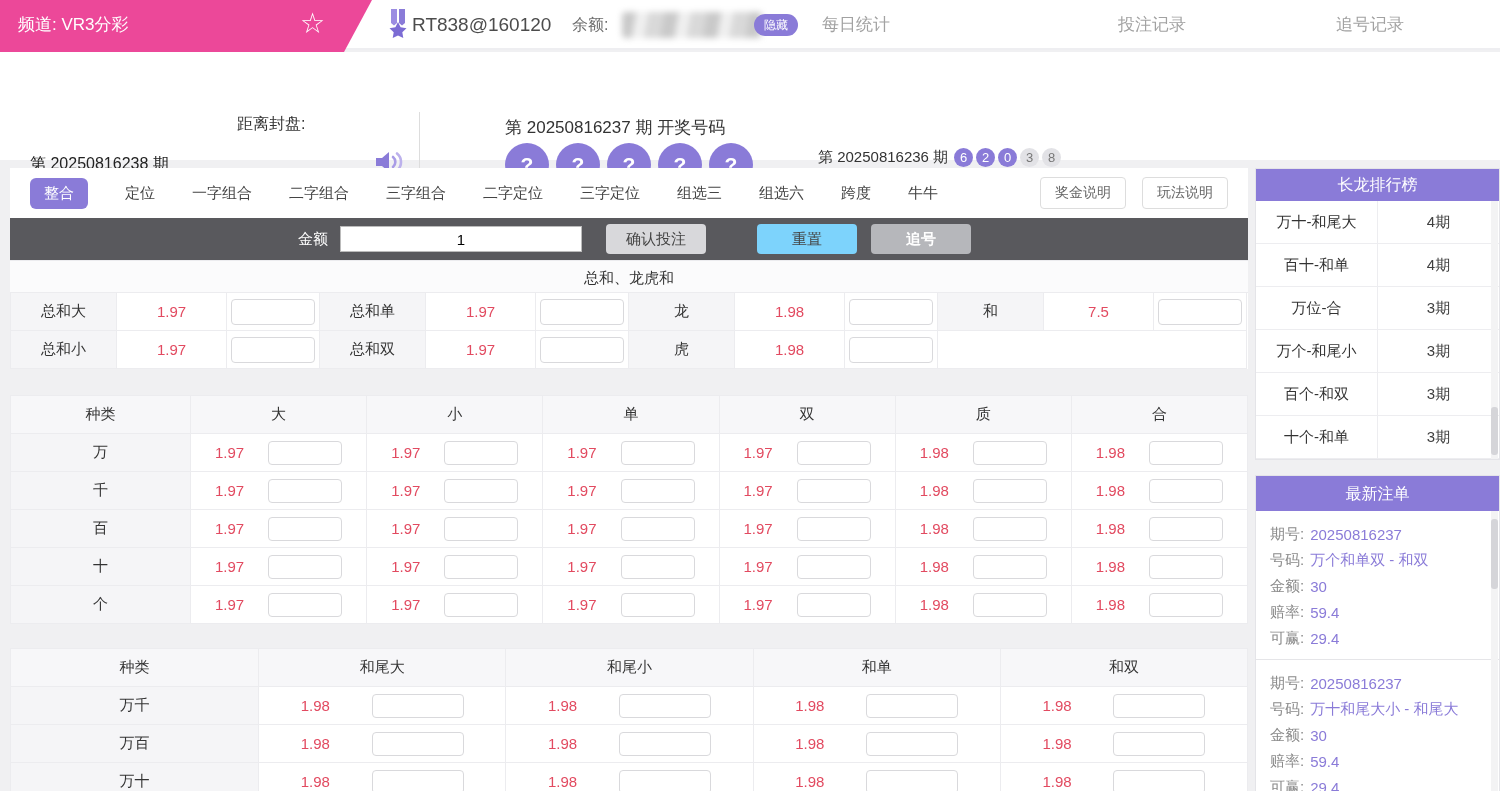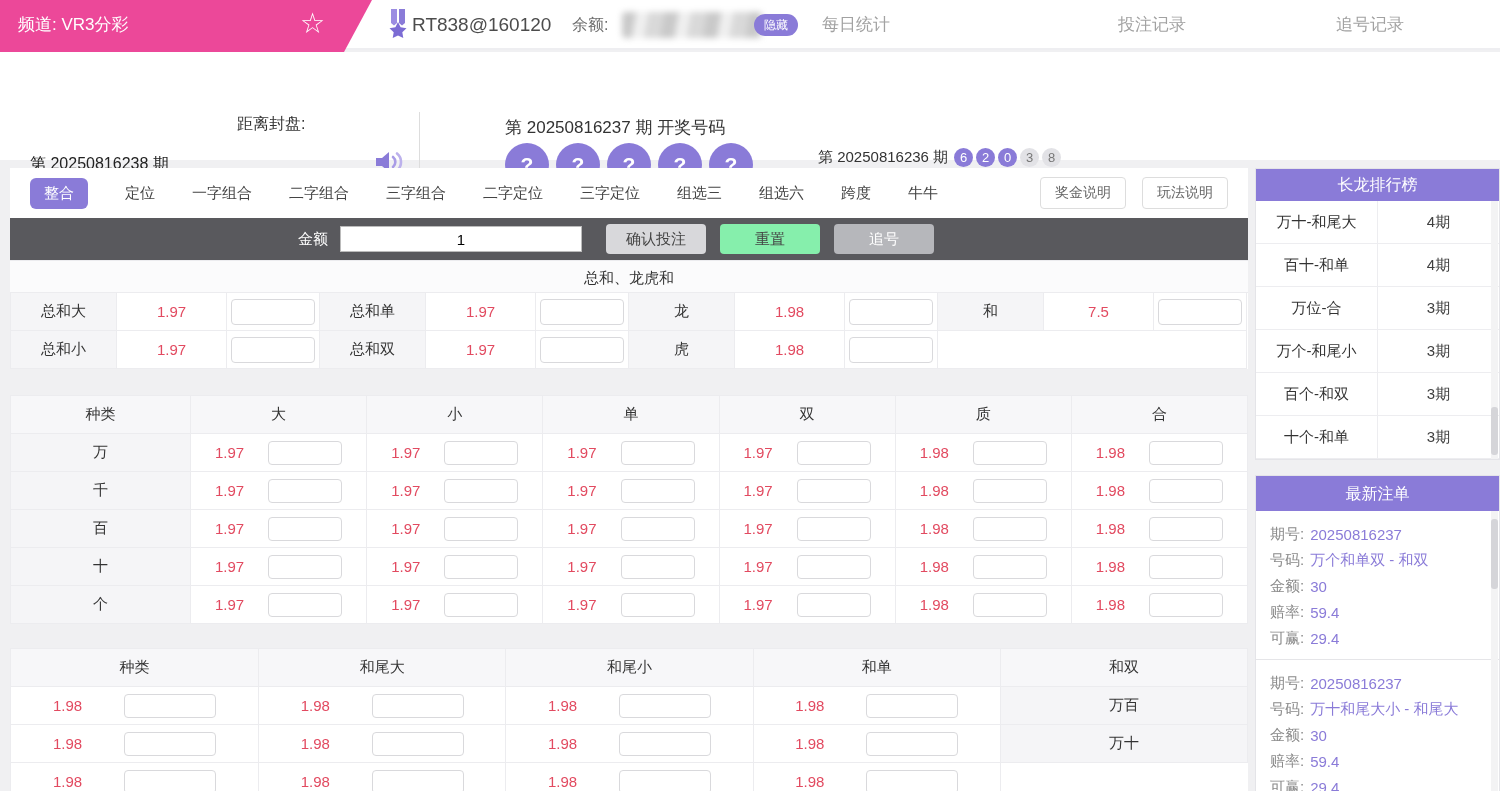--- a/index.html
+++ b/index.html
@@ -50,22 +50,22 @@
   #tabbar { height:50px; background:#fff; display:flex; align-items:center; padding:0 20px; gap:37px; }
   .tab { font-size:15px; color:#444; cursor:pointer; white-space:nowrap; }
   .tab.active { background:#8a7bd8; color:#fff; padding:6px 14px; border-radius:6px; }
   #help-buttons { margin-left:auto; display:flex; gap:16px; }
   .help-btn { padding:6px 14px; font-size:14px; color:#666; background:#fff; border:1px solid #ddd; border-radius:4px; cursor:pointer; }
   #betbar { height:42px; background:#59595d; display:flex; align-items:center; padding-left:288px; }
   #amount-label { color:#fff; font-size:15px; margin-right:12px; }
   #amount-input { width:242px; height:26px; text-align:center; font-size:15px; border:1px solid #bbb; background:#fff; }
   .bet-btn { width:100px; height:30px; border:none; border-radius:4px; font-size:15px; margin-right:14px; cursor:pointer; }
   #confirm-btn { background:#d8d8db; color:#444; margin-left:24px; }
-  #reset-btn { background:#86efac; color:#444; }
-  #chase-btn { background:#b6b7bb; color:#fff; }
+  #reset-btn { background:#7dd3fc; color:#444;margin-left:37px; }
+  #chase-btn { background:#b6b7bb; color:#fff;font-weight:bold; }
   #sum-title { height:33px; background:#fbfbfc; border-top:1px solid #ececef; border-bottom:1px solid #ececef;
                text-align:center; line-height:33px; font-size:15px; color:#333; }
   #sum-grid { display:grid; grid-template-columns:repeat(4,106px 110px 93px); background:#fff;
               border-left:1px solid #ececef; }
   .cell { height:38px; border-right:1px solid #ececef; border-bottom:1px solid #ececef;
           display:flex; align-items:center; justify-content:center; font-size:15px; }
   .lab { background:#f5f5f7; color:#333; }
   .odds { color:#e24a60; }
   .bet-input { border:1px solid #d9d9dc; border-radius:4px; background:#fff; height:26px; width:84px; }
   
@@ -370,20 +370,21 @@
     </div>
 </div>
 
 <div id="block3">
   <div id="tail-grid">
       <div class="cell hcell">种类</div>
       <div class="cell hcell">和尾大</div>
       <div class="cell hcell">和尾小</div>
       <div class="cell hcell">和单</div>
       <div class="cell hcell">和双</div>
+      <div class="cell lab">万千</div>
       <div class="cell dcell">
         <span class="odds">1.98</span>
         <input class="bet-input" style="">
       </div>
       <div class="cell dcell">
         <span class="odds">1.98</span>
         <input class="bet-input" style="">
       </div>
       <div class="cell dcell">
         <span class="odds">1.98</span>

